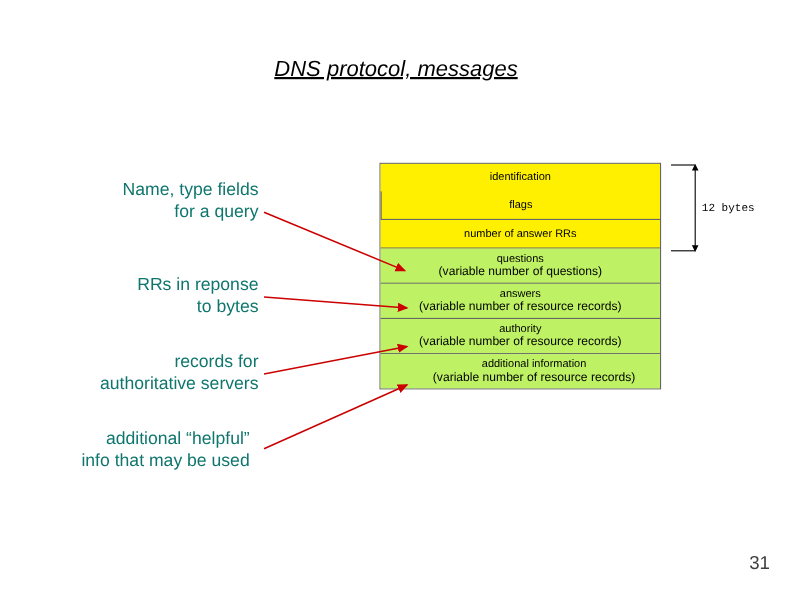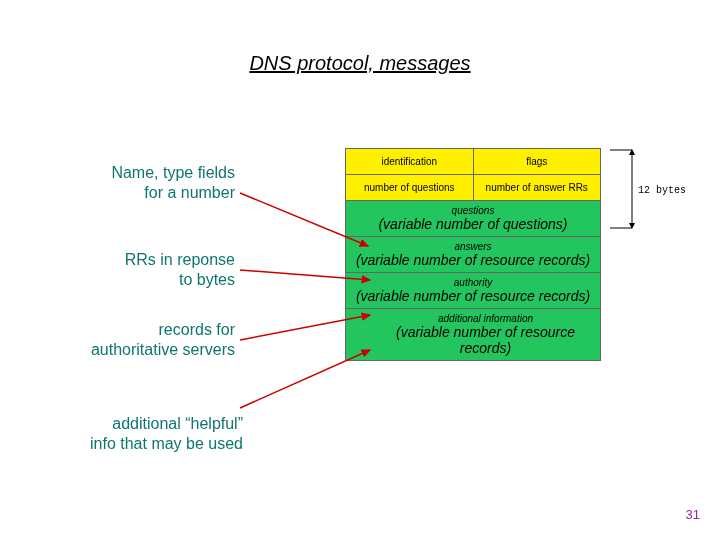--- a/index.html
+++ b/index.html
@@ -49,23 +49,23 @@
   .row:last-child { border-bottom: none; padding-left: 25px; }
   .cell {
     flex: 1;
     padding: 4px 2px;
     display: flex;
     align-items: center;
     justify-content: center;
     min-height: 17px;
   }
   .half + .half { border-left: 1px solid #666; }
-  .yellow { background: #fff000; }
-  .teal   { background: #22c55e; font-style: italic; }
-  .sub { font-size: 14px; display: block; }
+  .yellow { background: #fff000; flex-direction: column; }
+  .teal   { background: #bef264; }
+  .sub { font-size: 11px; display: block; }
 
   .sidecap {
     position: absolute;
     font-family: Liberation Mono, monospace;
     font-size: 10px;
     color: #000;
     text-align: right;
   }
 
   svg.arrows {
@@ -75,53 +75,52 @@
     width: 720px;
     height: 540px;
     pointer-events: none;
   }
 
   .pagenum {
     position: absolute;
     right: 20px;
     bottom: 18px;
     font-family: Arial, Helvetica, sans-serif;
-    font-size: 13px;
-    color: #a21caf;
+    font-size: 17px;
+    color: #404040;
   }
 </style>
 </head>
 <body>
 
 <div class="title">DNS protocol, messages</div>
 
 <div class="label" style="left:60px; top:163px; width:175px;">
   <span>Name, type fields</span><br>
-  <span>for a number</span>
+  <span>for a query</span>
 </div>
 <div class="label" style="left:60px; top:250px; width:175px;">
   <span>RRs in reponse</span><br>
   <span>to bytes</span>
 </div>
 <div class="label" style="left:30px; top:320px; width:205px;">
   <span>records for</span><br>
   <span>authoritative servers</span>
 </div>
-<div class="label" style="left:38px; top:390px; width:205px;margin-top:24px;">
+<div class="label" style="left:22px; top:390px; width:205px;">
   <span>additional “helpful”</span><br>
   <span>info that may be used</span>
 </div>
 
 <div class="diagram">
   <div class="row yellow">
     <div class="cell half">identification</div>
     <div class="cell half">flags</div>
   </div>
   <div class="row yellow">
-    <div class="cell half">number of questions</div>
     <div class="cell half">number of answer RRs</div>
   </div>
   <div class="row teal">
     <div class="cell">
       <div>
         <span>questions</span>
         <span class="sub">(variable number of questions)</span>
       </div>
     </div>
   </div>

